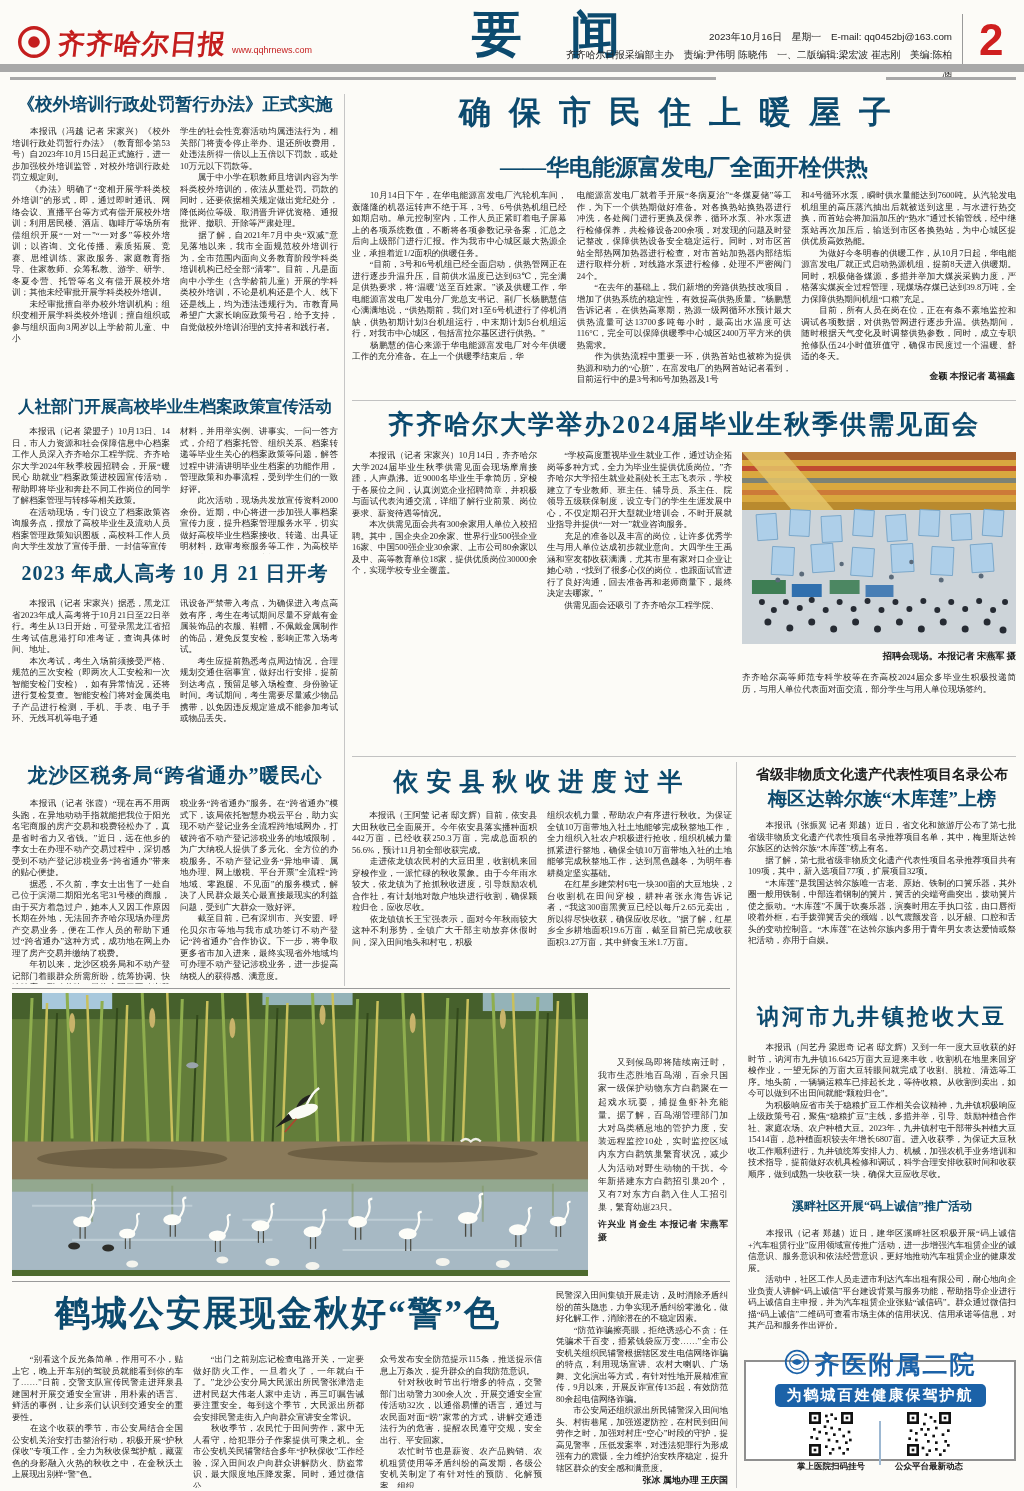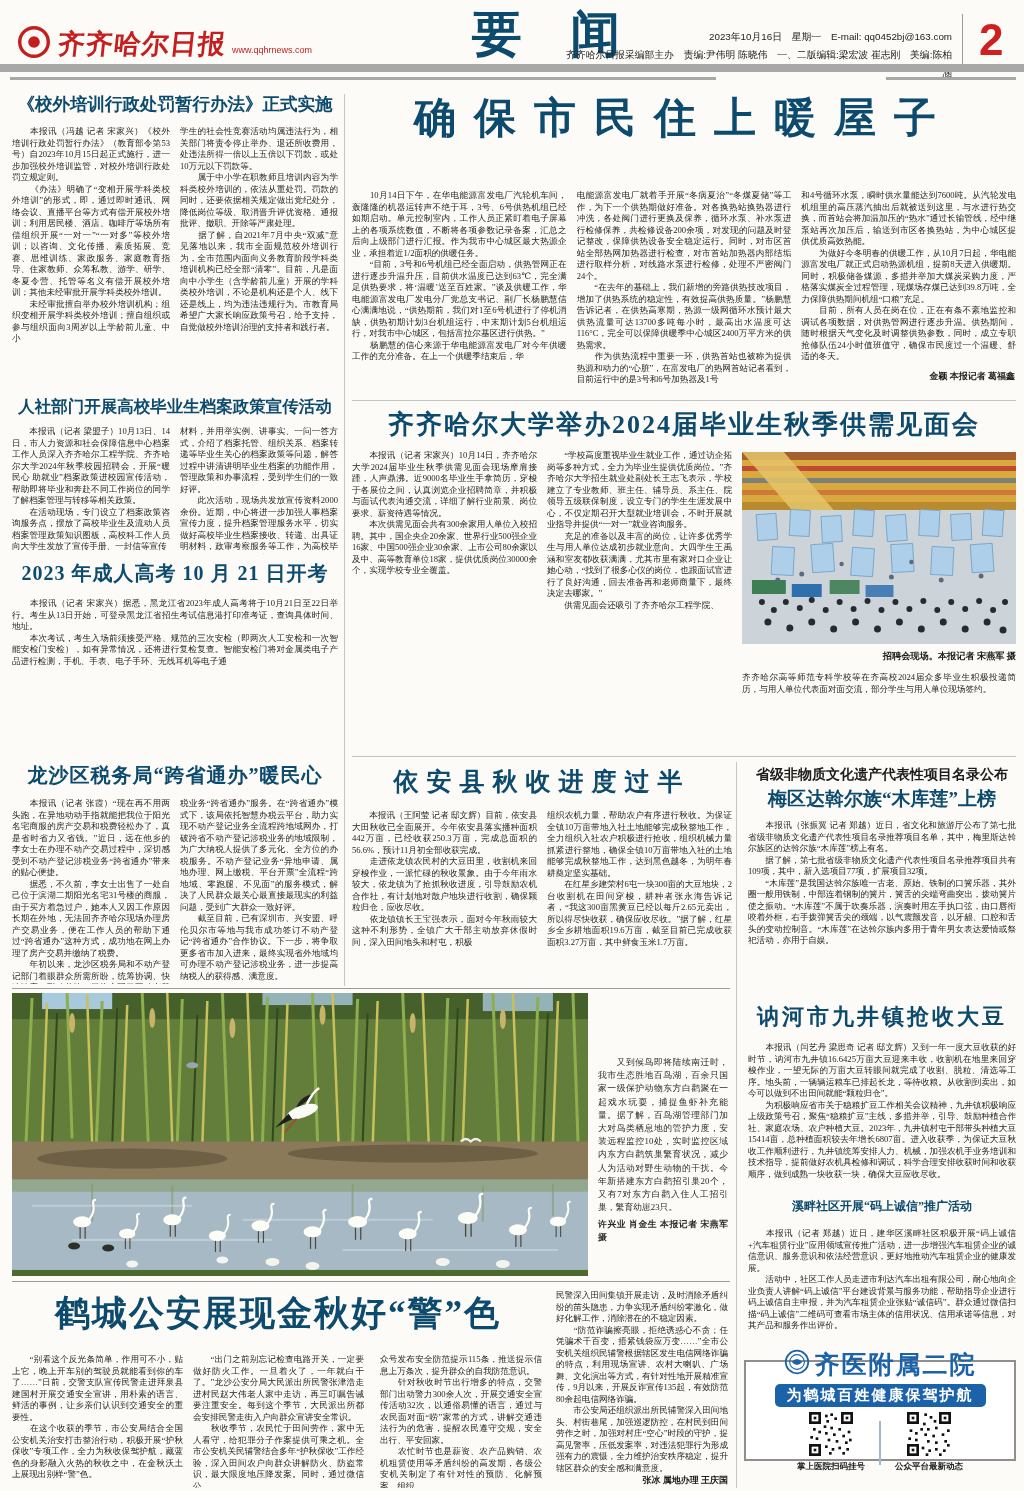--- a/index.html
+++ b/index.html
@@ -74,34 +74,37 @@
     <div class="bt">　　本报讯（记者 梁盟子）10月13日、14日，市人力资源和社会保障信息中心档案工作人员深入齐齐哈尔工程学院、齐齐哈尔大学2024年秋季校园招聘会，开展“暖民心 助就业”档案政策进校园宣传活动，帮助即将毕业和奔赴不同工作岗位的同学了解档案管理与转移等相关政策。
 　　在活动现场，专门设立了档案政策咨询服务点，摆放了高校毕业生及流动人员档案管理政策知识图板，高校科工作人员向大学生发放了宣传手册、一封信等宣传</div>
     <div class="bt">材料，并用举实例、讲事实、一问一答方式，介绍了档案托管、组织关系、档案转递等毕业生关心的档案政策等问题，解答过程中讲清讲明毕业生档案的功能作用，管理政策和办事流程，受到学生们的一致好评。
 　　此次活动，现场共发放宣传资料2000余份。近期，中心将进一步加强人事档案宣传力度，提升档案管理服务水平，切实做好高校毕业生档案接收、转递、出具证明材料，政审考察服务等工作，为高校毕业生流动发展提供优质高效服务。</div>
   </div>
 
   <div class="abs hl center" style="left:12px;top:562px;width:326px;font-size:20px;letter-spacing:1px;">2023 年成人高考 10 月 21 日开考</div>
   <div class="abs cols" style="left:12px;top:598px;width:326px;height:156px;">
     <div class="bt">　　本报讯（记者 宋家兴）据悉，黑龙江省2023年成人高考将于10月21日至22日举行。考生从13日开始，可登录黑龙江省招生考试信息港打印准考证，查询具体时间、地址。
 　　本次考试，考生入场前须接受严格、规范的三次安检（即两次人工安检和一次智能安检门安检），如有异常情况，还将进行复检复查。智能安检门将对金属类电子产品进行检测，手机、手表、电子手环、无线耳机等电子通</div>
+    <div class="bt">讯设备严禁带入考点，为确保进入考点高效有序，考生在考试期间尽量不穿戴有金属装饰品的衣服、鞋帽，不佩戴金属制作的饰品，避免反复安检，影响正常入场考试。
+　　考生应提前熟悉考点周边情况，合理规划交通住宿事宜，做好出行安排，提前到达考点，预留足够入场检查、身份验证时间。考试期间，考生需要尽量减少物品携带，以免因违反规定造成不能参加考试或物品丢失。</div>
   </div>
 
   <div class="abs hl center" style="left:12px;top:764px;width:326px;font-size:20px;letter-spacing:1px;">龙沙区税务局“跨省通办”暖民心</div>
   <div class="abs cols" style="left:12px;top:798px;width:326px;height:186px;">
     <div class="bt">　　本报讯（记者 张霞）“现在再不用两头跑，在异地动动手指就能把我位于阳光名宅商服的房产交易和税费轻松办了，真是省时省力又省钱。”近日，远在他乡的李女士在办理不动产交易过程中，深切感受到不动产登记涉税业务“跨省通办”带来的贴心便捷。
 　　据悉，不久前，李女士出售了一处自己位于滨湖二期阳光名宅31号楼的商服，由于买方着急过户，她本人又因工作原因长期在外地，无法回齐齐哈尔现场办理房产交易业务，便在工作人员的帮助下通过“跨省通办”这种方式，成功地在网上办理了房产交易并缴纳了税费。
 　　年初以来，龙沙区税务局和不动产登记部门着眼群众所需所盼，统筹协调、快速响应、联动共建，最终实现了不动产登记涉</div>
     <div class="bt">税业务“跨省通办”服务。在“跨省通办”模式下，该局依托智慧办税云平台，助力实现不动产登记业务全流程跨地域网办，打破跨省不动产登记涉税业务的地域限制，为广大纳税人提供了多元化、全方位的办税服务。不动产登记业务“异地申请、属地办理、网上缴税、平台开票”全流程“跨地域、零跑腿、不见面”的服务模式，解决了人民群众最关心最直接最现实的利益问题，受到广大群众一致好评。
 　　截至目前，已有深圳市、兴安盟、呼伦贝尔市等地与我市成功签订不动产登记“跨省通办”合作协议。下一步，将争取更多省市加入进来，最终实现省外地域均可办理不动产登记涉税业务，进一步提高纳税人的获得感、满意度。</div>
   </div>
 
   <div class="abs rule-v" style="left:344px;top:94px;height:892px;"></div>
 
-  <div class="abs hl center" style="left:352px;top:94px;width:664px;font-size:42px;letter-spacing:18px;">确保市民住上暖屋子</div>
+  <div class="abs hl center" style="left:352px;top:94px;width:664px;font-size:32px;letter-spacing:18px;">确保市民住上暖屋子</div>
+  <div class="abs hl center" style="left:352px;top:155px;width:664px;font-size:23px;">——华电能源富发电厂全面开栓供热</div>
   <div class="abs cols" style="left:352px;top:190px;width:664px;height:198px;">
     <div class="bt">　　10月14日下午，在华电能源富发电厂汽轮机车间，轰隆隆的机器运转声不绝于耳，3号、6号供热机组已经如期启动。单元控制室内，工作人员正紧盯着电子屏幕上的各项系统数值，不断将各项参数记录备案，汇总之后向上级部门进行汇报。作为我市中心城区最大热源企业，承担着近1/2面积的供暖任务。
 　　“目前，3号和6号机组已经全面启动，供热管网正在进行逐步升温升压，目前供水温度已达到63℃，完全满足供热要求，将‘温暖’送至百姓家。”谈及供暖工作，华电能源富发电厂发电分厂党总支书记、副厂长杨鹏慧信心满满地说，“供热期前，我们对1至6号机进行了停机消缺，供热初期计划3台机组运行，中末期计划5台机组运行，对我市中心城区，包括富拉尔基区进行供热。”
 　　杨鹏慧的信心来源于华电能源富发电厂对今年供暖工作的充分准备。在上一个供暖季结束后，华</div>
     <div class="bt">电能源富发电厂就着手开展“冬病夏治”“冬煤夏储”等工作，为下一个供热期做好准备。对各换热站换热器进行冲洗，各处阀门进行更换及保养，循环水泵、补水泵进行检修保养，共检修设备200余项，对发现的问题及时登记整改，保障供热设备安全稳定运行。同时，对市区首站全部热网加热器进行检查，对市首站加热器内部结垢进行取样分析，对线路水泵进行检修，处理不严密阀门24个。
 　　“在去年的基础上，我们新增的旁路供热技改项目，增加了供热系统的稳定性，有效提高供热质量。”杨鹏慧告诉记者，在供热高寒期，热源一级网循环水预计最大供热流量可达13700多吨每小时，最高出水温度可达116°C，完全可以保障供暖季中心城区2400万平方米的供热需求。
 　　作为供热流程中重要一环，供热首站也被称为提供热源和动力的“心脏”，在富发电厂的热网首站记者看到，目前运行中的是3号和6号加热器及1号</div>
     <div class="bt">和4号循环水泵，瞬时供水量能达到7600吨。从汽轮发电机组里的高压蒸汽抽出后就被送到这里，与水进行热交换，而首站会将加温加压的“热水”通过长输管线，经中继泵站再次加压后，输送到市区各换热站，为中心城区提供优质高效热能。
 　　为做好今冬明春的供暖工作，从10月7日起，华电能源富发电厂就正式启动热源机组，提前8天进入供暖期。同时，积极储备煤源，多措并举加大煤炭采购力度，严格落实煤炭全过程管理，现煤场存煤已达到39.8万吨，全力保障供热期间机组“口粮”充足。
 　　目前，所有人员在岗在位，正在有条不紊地监控和调试各项数据，对供热管网进行逐步升温。供热期间，随时根据天气变化及时调整供热参数，同时，成立专职抢修队伍24小时值班值守，确保市民度过一个温暖、舒适的冬天。</div>

